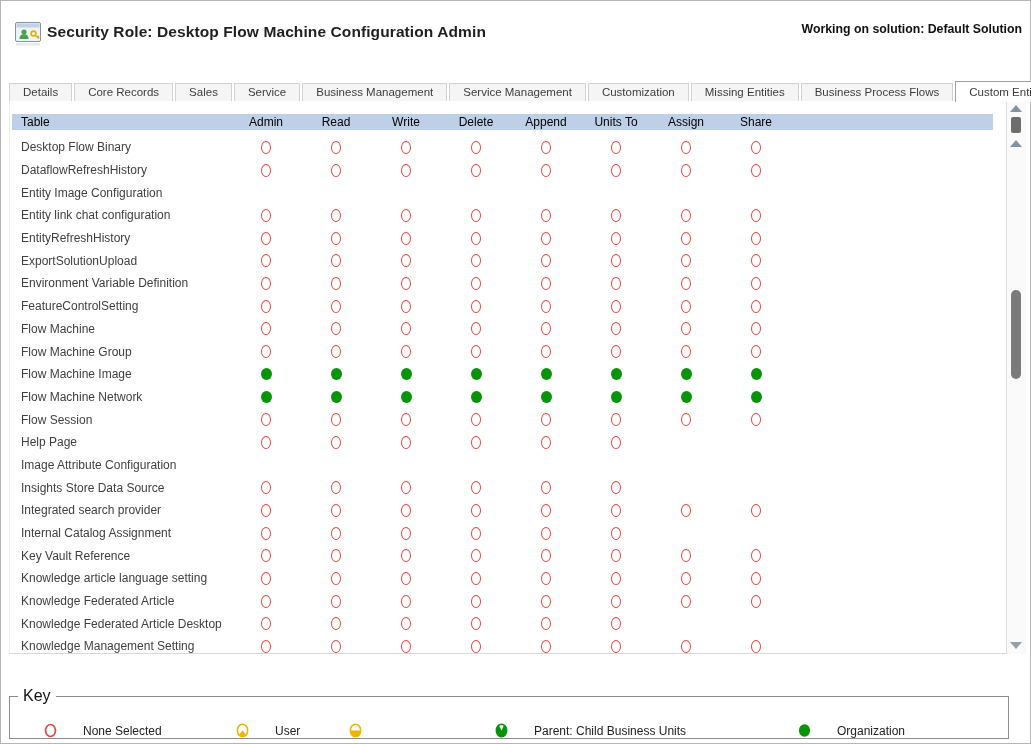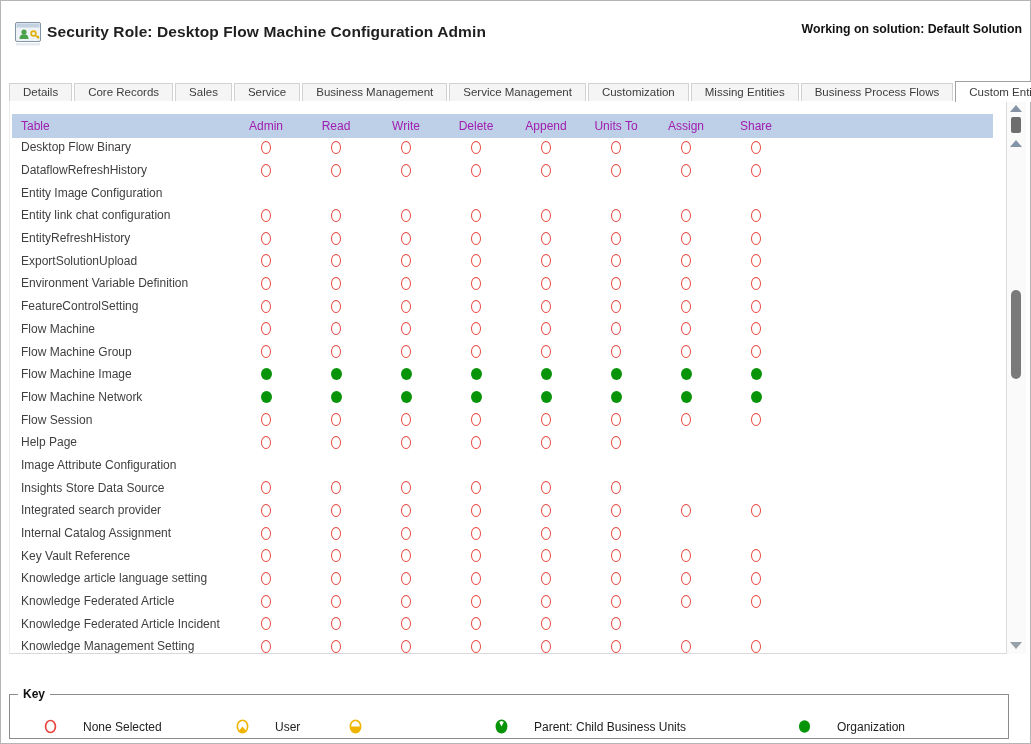--- a/index.html
+++ b/index.html
@@ -37,23 +37,23 @@
     margin-bottom:-1px;position:relative;z-index:2;
   }
 
   
   .content{
     position:absolute;left:8px;top:100px;width:997px;height:553px;
     border-left:1px solid #ececec;border-bottom:1px solid #d9d9d9;box-sizing:border-box;
     background:#fff;overflow:hidden;
   }
   .grid-header{
-    position:absolute;left:2px;top:13px;width:981px;height:24px;
+    position:absolute;left:2px;top:13px;width:981px;height:16px;
     background:var(--header-bg,#bdd0e7);display:flex;align-items:center;
-    font-size:12px;color:#a21caf;
+    font-size:12px;color:#000000;
   }
   .hcell.name{width:219px;padding-left:9px;box-sizing:border-box;}
   .hcell.perm{width:70px;text-align:center;}
   .grid-rows{
     position:absolute;left:2px;top:35px;width:995px;height:518px;overflow:hidden;
   }
   .grow{display:flex;align-items:center;height:22.7px;font-size:12px;color:#3f3f3f;}
   .cell.name{width:219px;padding-left:9px;box-sizing:border-box;white-space:nowrap;overflow:hidden;}
   .cell.perm{width:70px;display:flex;justify-content:center;align-items:center;}
   .circ{display:inline-block;border-radius:50%;}
@@ -72,21 +72,21 @@
   .sb-down{left:1009px;top:641px;}
   .sb-thumb-small{position:absolute;left:1010px;top:116px;width:10px;height:16px;background:#6e6e6e;border-radius:2px;}
   .sb-thumb-long{position:absolute;left:1010px;top:289px;width:10px;height:89px;background:#7a7a7a;border-radius:5px;}
 
   
   fieldset.key{
     position:absolute;left:8px;top:686px;width:1000px;height:52px;box-sizing:border-box;
     border:1px solid #8c8c8c;margin:0;padding:0;background:#fff;
   }
   fieldset.key legend{
-    font-size:12px;font-weight:bold;color:#111;margin-left:8px;padding:0 5px;
+    font-size:16px;font-weight:normal;color:#111;margin-left:8px;padding:0 5px;
   }
   .key-item{position:absolute;top:18px;display:flex;align-items:center;gap:26px;font-size:12px;color:#222;}
   .key-item .kicon{display:inline-flex;width:13px;height:15px;}
   .k0{left:34px;} .k1{left:226px;} .k2{left:309px;flex-direction:column;} .k3{left:485px;} .k4{left:788px;}
 </style>
 </head>
 <body>
 
 <div class="window">
 
@@ -647,21 +647,21 @@
             <span class="circ none"></span>
           </div>
           <div class="cell perm">
             <span class="circ none"></span>
           </div>
           <div class="cell perm">
             <span class="circ none"></span>
           </div>
         </div>
         <div class="grow">
-          <div class="cell name">Knowledge Federated Article Incident</div>
+          <div class="cell name">Knowledge Federated Article Desktop</div>
           <div class="cell perm">
             <span class="circ none"></span>
           </div>
           <div class="cell perm">
             <span class="circ none"></span>
           </div>
           <div class="cell perm">
             <span class="circ none"></span>
           </div>
           <div class="cell perm">

